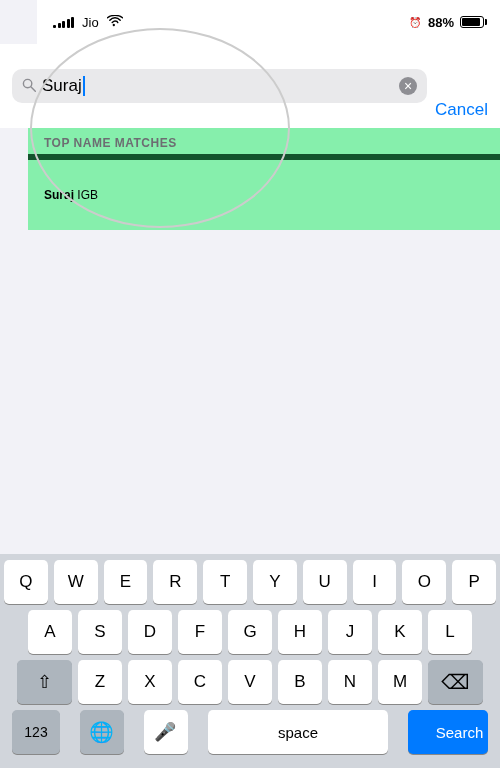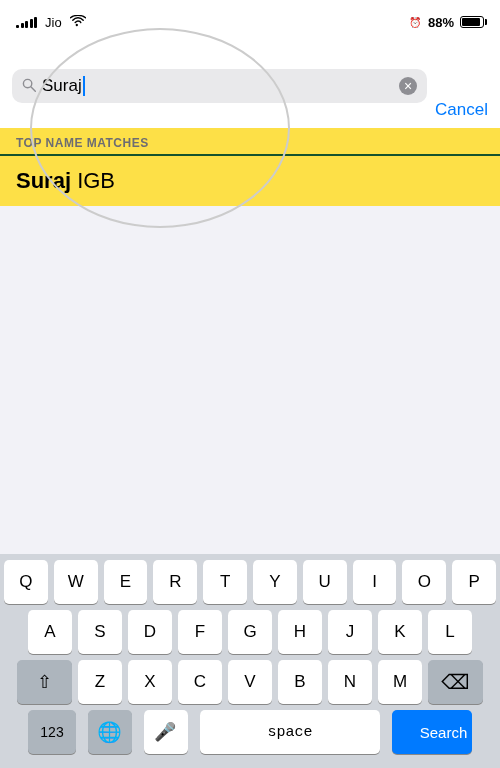--- a/index.html
+++ b/index.html
@@ -15,20 +15,21 @@
     
     .status-bar {
       height: 44px;
       background: #fff;
       display: flex;
       align-items: center;
       justify-content: space-between;
       padding: 0 16px;
       position: relative;
       z-index: 10;
+      margin-left: 37px;
     }
     .status-left {
       display: flex;
       align-items: center;
       gap: 4px;
     }
     .signal-bars {
       display: flex;
       align-items: flex-end;
       gap: 1.5px;
@@ -153,36 +154,37 @@
     .cancel-btn {
       color: #007aff;
       font-size: 17px;
       cursor: pointer;
       white-space: nowrap;
       margin-top: 48px;
     }
 
     
     .search-results {
-      background: #fde047;
+      background: #86efac;
       position: relative;
       z-index: 10;
+      margin-left: 28px;
     }
     .results-section-header {
       padding: 8px 16px 4px 16px;
       font-size: 12px;
       font-weight: 600;
       color: #6d6d72;
       letter-spacing: 0.5px;
       text-transform: uppercase;
     }
     .result-row {
-      padding: 12px 16px;
-      border-top: 2px solid #14532d;
-      font-size: 22px;
+      padding: 28px 16px;
+      border-top: 6px solid #14532d;
+      font-size: 12px;
       color: #000;
     }
     .result-row .match-bold {
       font-weight: 700;
     }
     .result-row .match-normal {
       font-weight: 400;
     }
 
     
@@ -242,39 +244,38 @@
       background: #adb5bd;
       color: #000;
     }
     .key.wide {
       flex: 1.5;
       max-width: 55px;
     }
     .key.space {
       flex: 4;
       max-width: 200px;
-      font-family: Liberation Mono, monospace;
     }
     .key.search-key {
       background: #007aff;
       color: #fff;
       flex: 1.5;
       max-width: 80px;
       padding-left: 23px;
     }
     .key.number-key {
       flex: 1.2;
       max-width: 40px;
       font-size: 15px;
     }
     .bottom-row {
       display: flex;
       justify-content: center;
       padding: 6px 4px 10px 4px;
-      gap: 12px;
+      gap: 20px;
       align-items: center;
     }
     .key.emoji {
       font-size: 20px;
     }
     .key.mic {
       font-size: 16px;
     }
     .key.delete {
       font-size: 20px;

